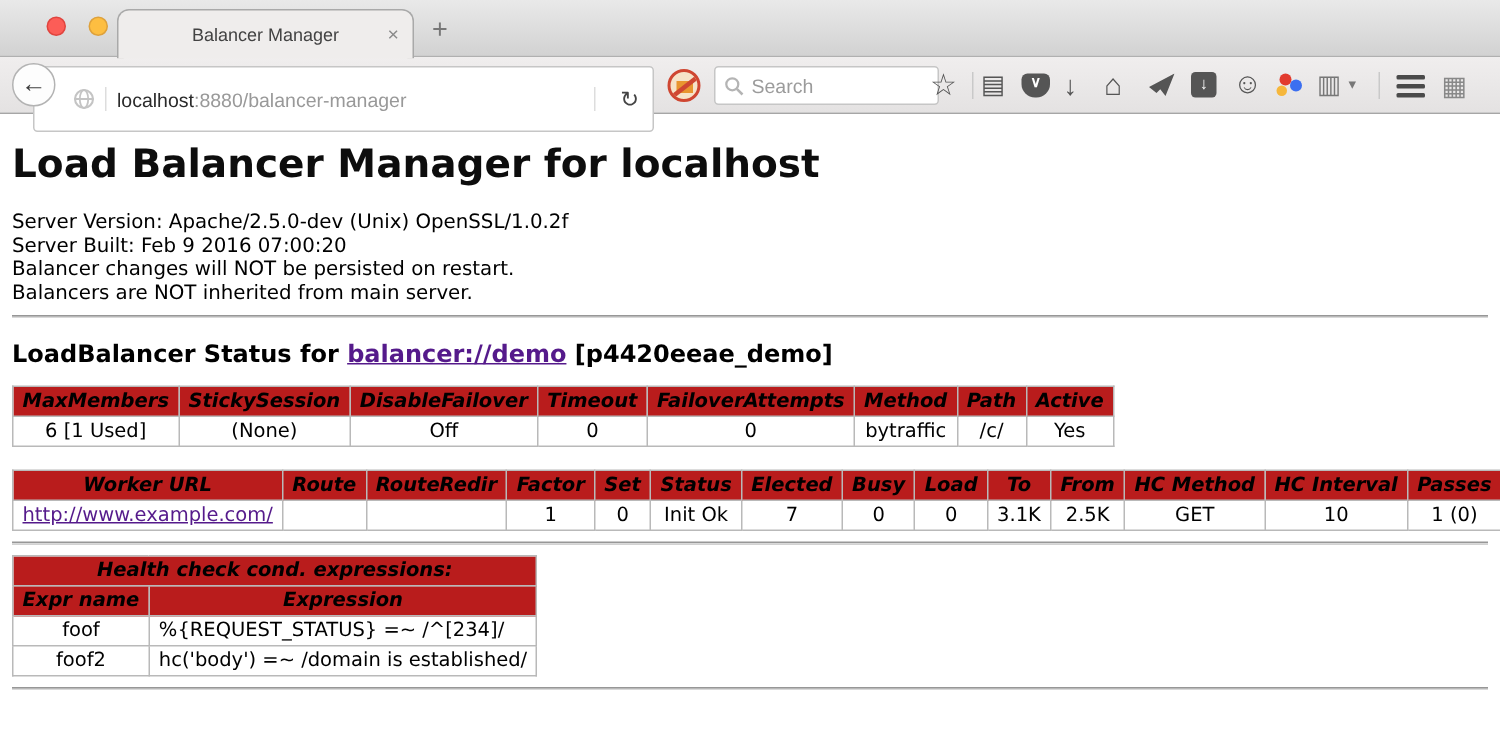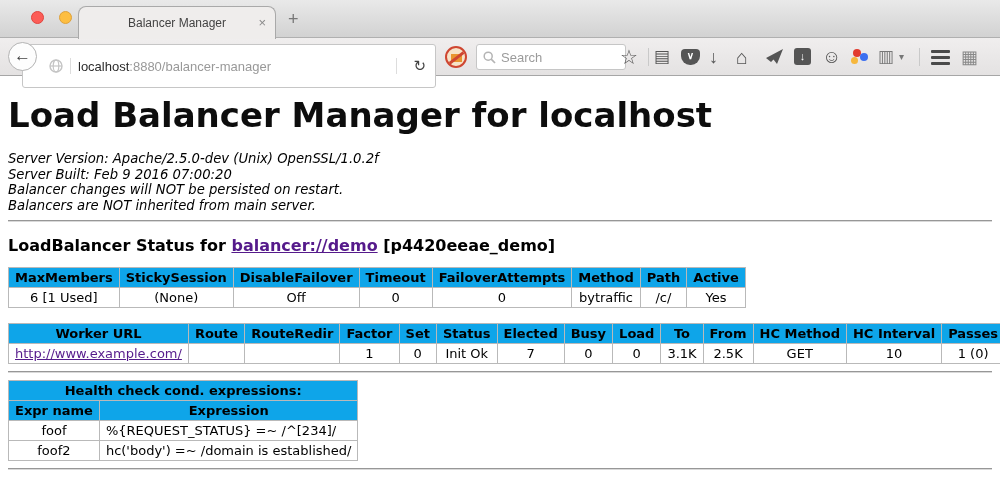--- a/index.html
+++ b/index.html
@@ -90,29 +90,29 @@
   .d-yellow { left: 0; top: 8px; width: 7px; height: 7px; background: #f6b73c; }
   .d-blue { left: 9px; top: 4px; width: 8px; height: 8px; background: #3c6ff0; }
   .i-clipper { left: 878px; font-size: 17px; color: #777; }
   .i-caret { left: 899px; font-size: 10px; color: #777; }
   .hamburger { position: absolute; left: 931px; top: 12px; width: 19px; }
   .hamburger i { display: block; height: 3px; background: #4a4a4a; margin-bottom: 3px; border-radius: 1px; }
   .i-grid { left: 961px; font-size: 18px; color: #888; }
 
   
   .content { padding: 0 8px; color: #000; }
-  h1.page-title { font-size: 34px; margin: 19px 0 16px; font-weight: bold; color: #0d0d0d; }
-  .info-lines { font-size: 13.2px; line-height: 15.5px; font-style: italic; }
+  h1.page-title { font-size: 26px; margin: 19px 0 16px; font-weight: bold; color: #0d0d0d; }
+  .info-lines { font-size: 13.2px; line-height: 15.5px; }
   hr.rule { border: none; height: 2px; background: #979797; border-bottom: 1px solid #d9d9d9; margin: 7px 0; }
   .status-h { font-size: 16px; font-weight: bold; margin: 14px 0 12px; }
   .status-h a { color: #551a8b; }
 
   table { border-collapse: collapse; font-size: 13px; border: 1px solid #8d8d8d; }
   th, td { border: 1px solid #b9b9b9; padding: 2px 6px; text-align: center; white-space: nowrap; }
-  th { background: #0ea5e9; font-weight: bold; }
+  th { background: #b91c1c; font-weight: bold; font-style: italic; }
   td a { color: #551a8b; }
   .tbl-workers { width: 962px; margin-top: 15px; }
   .tbl-workers td.cell-url, .tbl-health td.cell-expr { text-align: left; }
   .tbl-workers th.h-url { width: 166px; }
   .tbl-balancer { margin-top: 2px; }
   .tbl-health { margin-top: 2px; }
 </style>
 </head>
 <body>
 

